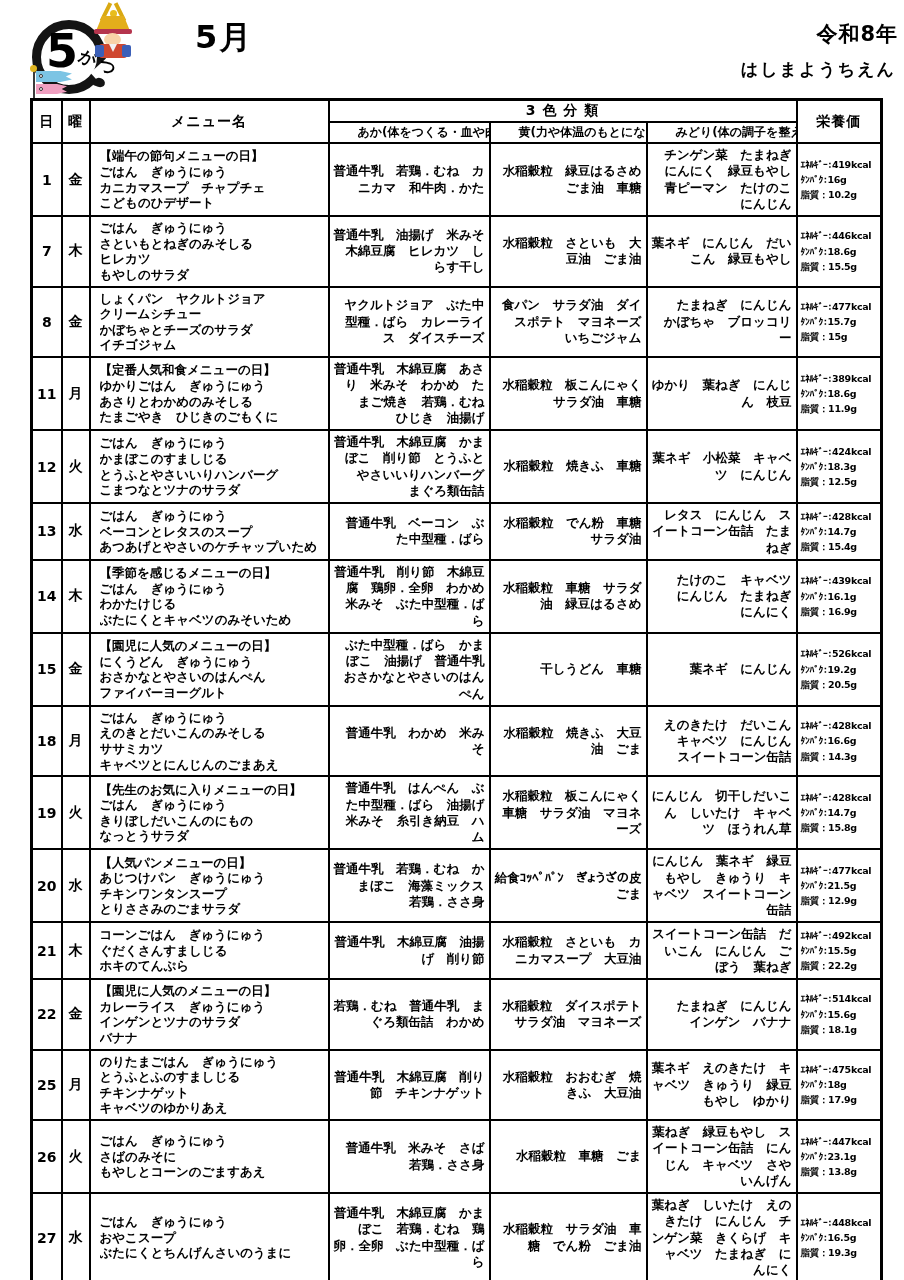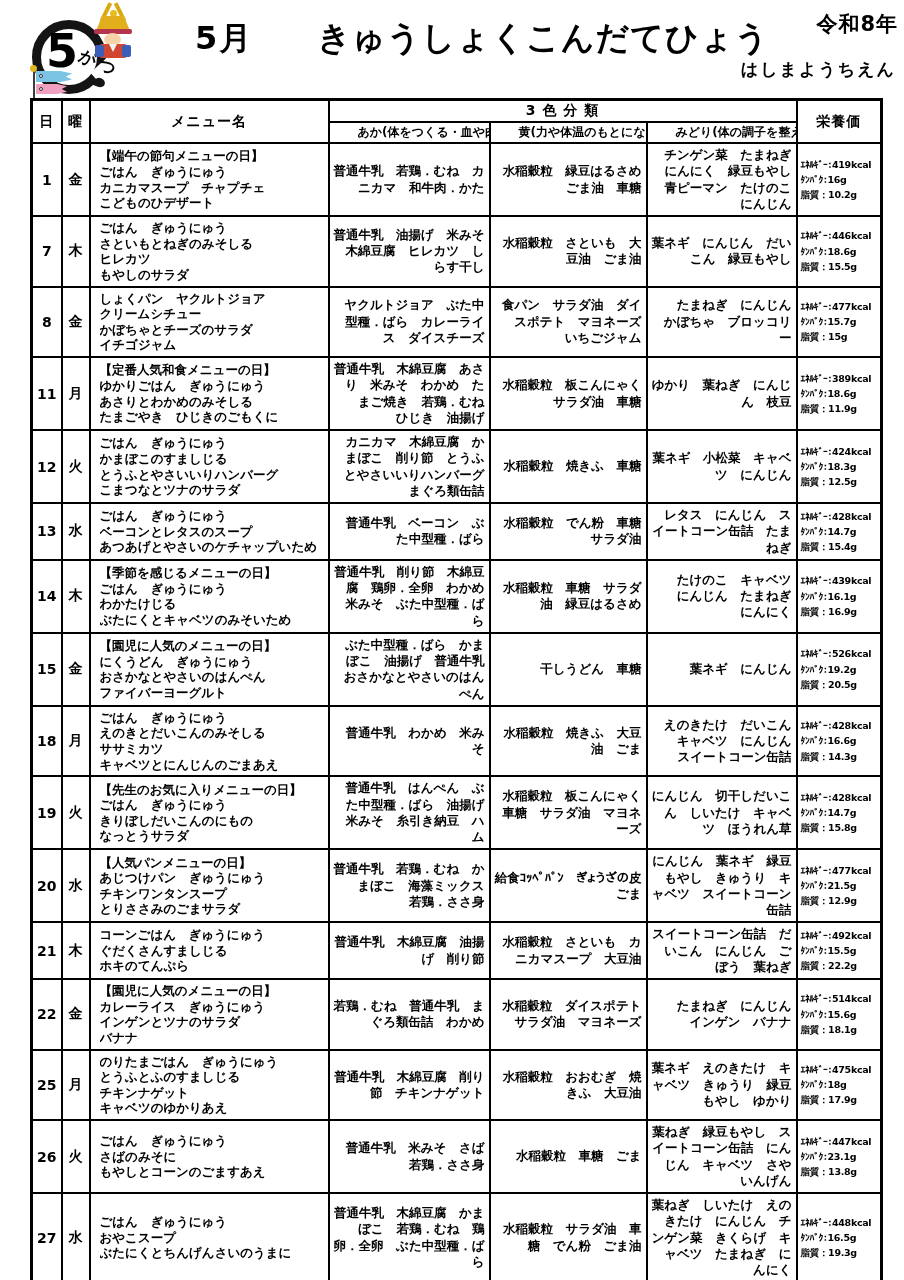--- a/index.html
+++ b/index.html
@@ -5,21 +5,21 @@
   * { box-sizing: border-box; margin: 0; padding: 0; }
   html, body {
     width: 904px; height: 1280px; background: #ffffff; overflow: hidden;
     font-family: "DejaVu Sans", sans-serif; color: #000; font-weight: 700;
   }
   
   .header { position: relative; width: 904px; height: 98px; }
   .title-wrap { position: absolute; left: 195px; top: 16px; display: flex; gap: 64px; align-items: baseline; }
   .month-label { font-size: 32px; letter-spacing: 2px; }
   .main-title { font-size: 33px; letter-spacing: 1px; }
-  .era-year { position: absolute; right: 6px; top: 10px; font-size: 21px; letter-spacing: 1px; }
+  .era-year { position: absolute; right: 6px; top: 20px; font-size: 21px; letter-spacing: 1px; }
   .school-name { position: absolute; right: 8px; top: 58px; font-size: 17px; letter-spacing: 2px; }
 
   
   .logo { position: absolute; left: 28px; top: 2px; width: 150px; height: 96px; }
   .ring { position: absolute; left: 4px; top: 18px; width: 74px; height: 74px;
           border: 9px solid #141414; border-radius: 50%; }
   .ring-gap { position: absolute; left: 64px; top: 60px; width: 26px; height: 15px;
           background: #fff; transform: rotate(-42deg); }
   .ring-dot { position: absolute; left: 66px; top: 76px; width: 11px; height: 9px;
           background: #141414; border-radius: 50% 50% 50% 10%; transform: rotate(20deg); }
@@ -106,21 +106,20 @@
       <div class="pole"></div>
       <div class="pole-ball"></div>
       <div class="fish fish-blue"></div>
       <div class="fish fish-pink"></div>
       <div class="fish-eye eye1"></div>
       <div class="fish-eye eye2"></div>
     </div>
   </div>
   <div class="title-wrap">
     <span class="month-label">5月</span>
-    <span class="main-title">きゅうしょくこんだてひょう</span>
   </div>
   <div class="era-year">令和8年</div>
   <div class="school-name">はしまようちえん</div>
 </div>
 
 <table>
   <colgroup>
     <col class="col-day">
       <col class="col-wday">
       <col class="col-menu">
@@ -218,21 +217,21 @@
       </tr>
       <tr>
         <td class="day">12</td>
         <td class="wday">火</td>
         <td class="menu">
           <div class="menu-line">ごはん　ぎゅうにゅう</div>
           <div class="menu-line">かまぼこのすましじる</div>
           <div class="menu-line">とうふとやさいいりハンバーグ</div>
           <div class="menu-line">こまつなとツナのサラダ</div>
         </td>
-        <td class="grp">カニカマ　木綿豆腐　かまぼこ　削り節　とうふとやさいいりハンバーグ　まぐろ類缶詰</td>
+        <td class="grp">普通牛乳　木綿豆腐　かまぼこ　削り節　とうふとやさいいりハンバーグ　まぐろ類缶詰</td>
         <td class="grp">水稲穀粒　焼きふ　車糖</td>
         <td class="grp">葉ネギ　小松菜　キャベツ　にんじん</td>
         <td class="nutri">
           <div>ｴﾈﾙｷﾞｰ：424kcal</div>
           <div>ﾀﾝﾊﾟｸ：18.3g</div>
           <div>脂質：12.5g</div>
         </td>
       </tr>
       <tr>
         <td class="day">13</td>

